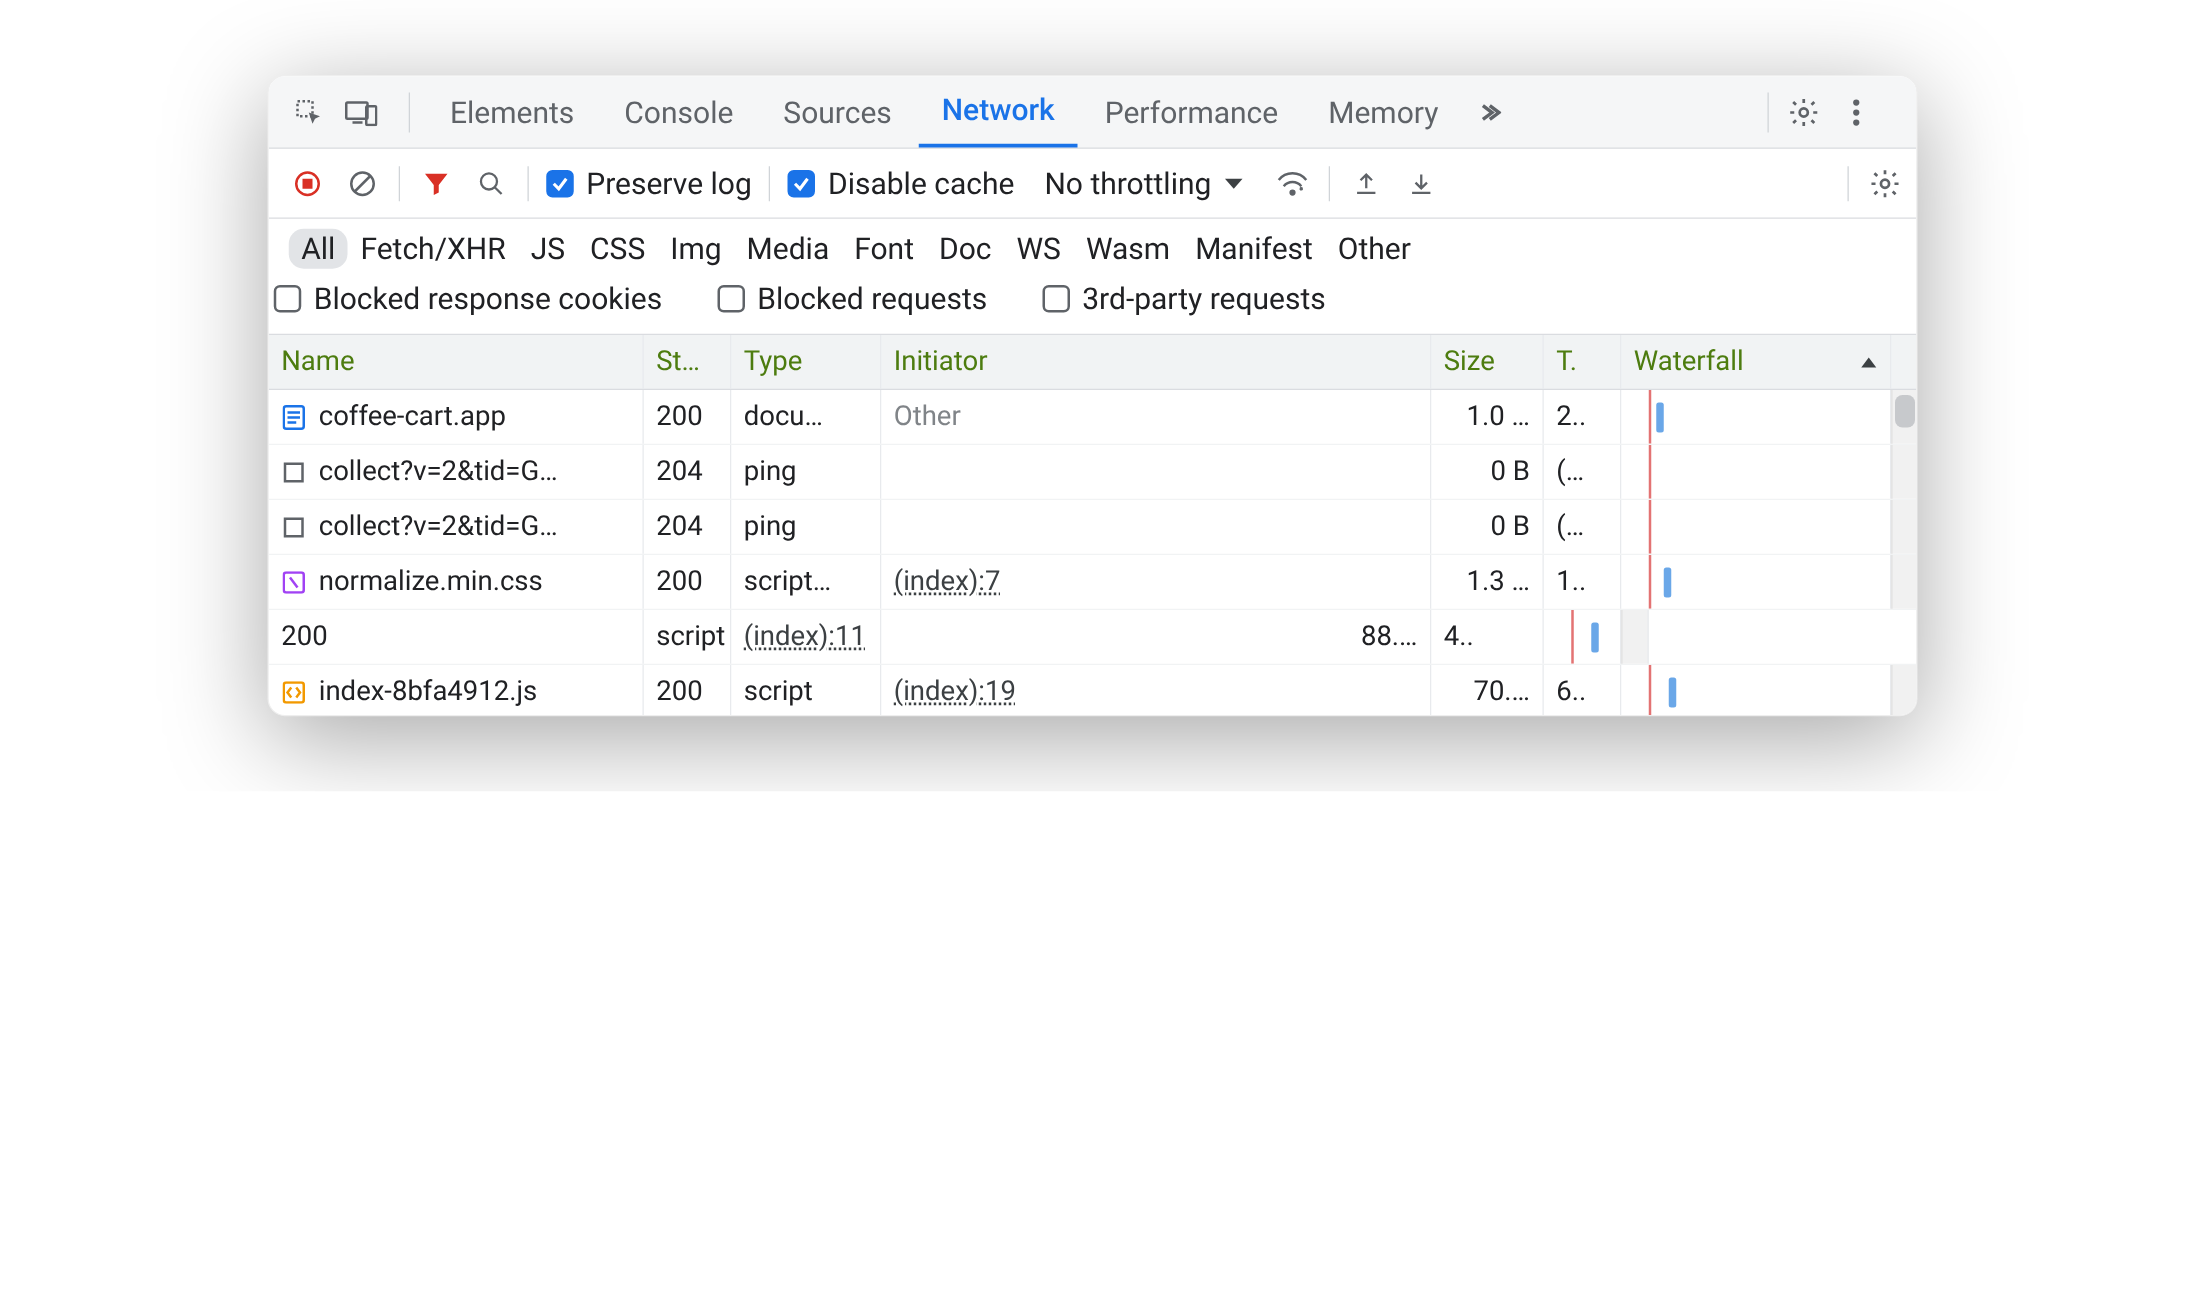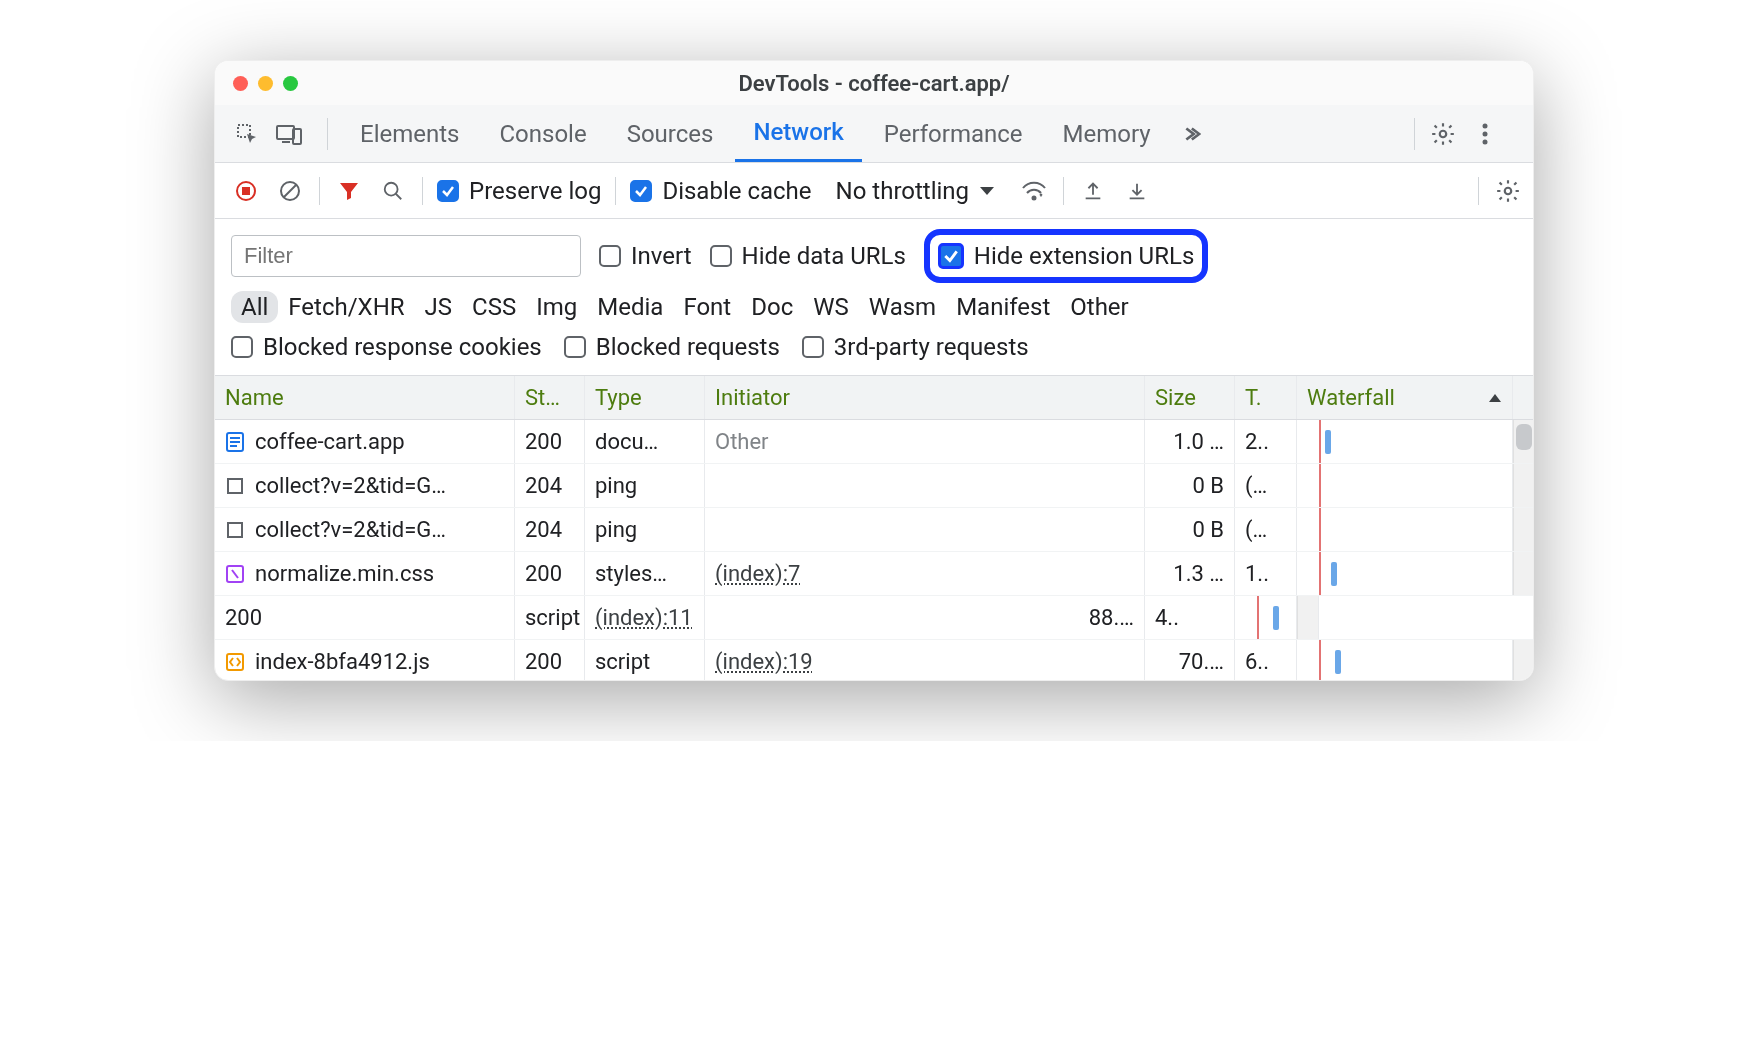--- a/index.html
+++ b/index.html
@@ -47,21 +47,21 @@
   .chk { display:inline-flex; align-items:center; gap:10px; font-size:24px; color:#202124;}
   .chk .box { width:22px; height:22px; border-radius:5px; border:2px solid #5f6368; display:flex; align-items:center; justify-content:center; background:#fff;}
   .chk.checked .box { background:var(--blue); border-color:var(--blue); color:#fff; }
   .sel { display:inline-flex; align-items:center; gap:10px; padding:4px 10px; font-size:24px; color:#202124;}
   
   .filters { padding:10px 16px 0 16px; display:flex; align-items:center; flex-wrap:wrap; gap:18px; row-gap:8px; }
   .filter-input { width:350px; height:42px; border:1px solid #bcc0c4; border-radius:4px; padding:0 12px; font-size:22px; color:#5f6368; background:#fff; }
   .chips-row { padding:8px 16px 0 16px; display:flex; align-items:flex-end; flex-wrap:wrap; font-size:24px;}
   .chip { padding:2px 10px; border-radius:12px; cursor:pointer;}
   .chip.active { background:#e2e4e7; }
-  .extra-row { padding:10px 16px 14px 16px; display:flex; gap:22px; border-bottom:1px solid var(--border);}
+  .extra-row { padding:10px 16px 14px 4px; display:flex; gap:44px; border-bottom:1px solid var(--border);}
   
   .hl { border:6px solid var(--hl); border-radius:16px; padding:0 8px; display:inline-flex; align-items:center; gap:10px; height:54px;}
   .hl2 { border:6px solid var(--hl); border-radius:16px; padding:0 10px; display:inline-flex; align-items:center; height:54px; }
   .thead, .trow { display:grid; grid-template-columns: 300px 70px 120px 440px 90px 62px 1fr 20px; align-items:center; height:44px;}
   .thead { background:var(--hdr); border-bottom:1px solid var(--border); font-size:22px; color:#4d7c0f; }
   .th, .td { padding:0 10px; white-space:nowrap; overflow:hidden; text-overflow:ellipsis; border-right:1px solid #e8eaed; height:100%; display:flex; align-items:center;}
   .th.waterfall { justify-content:space-between;}
   .trow { border-bottom:1px solid #f1f3f4; font-size:22px;}
   .trow .td.size { justify-content:flex-end;}
   .name-cell { display:flex; align-items:center; gap:10px; overflow:hidden;}
@@ -80,28 +80,20 @@
   svg { display:block;}
   .table-wrap { display:flex; }
   .table-body { flex:1;}
   .tbody-rows { max-height:260px; overflow:hidden;}
 </style>
 </head>
 <body>
 
 <div class="window">
 
-  <div class="titlebar">
-    <div class="traffic">
-      <div class="dot r"></div>
-      <div class="dot y"></div>
-      <div class="dot g"></div>
-    </div>
-    <div class="title">DevTools - coffee-cart.app/</div>
-  </div>
 
   <div class="maintabs">
     <div class="mt-icon">
       <svg width="24" height="24" viewBox="0 0 24 24" fill="none" stroke="currentColor" stroke-width="2">
           <rect x="3" y="3" width="12" height="12" stroke-dasharray="2 2"></rect>
           <path d="M12 12 L21 15 L17 17 L15 21 Z" fill="currentColor" stroke="none"></path>
         </svg>
     </div>
     <div class="mt-icon">
       <svg width="26" height="22" viewBox="0 0 26 22" fill="none" stroke="currentColor" stroke-width="2">
@@ -211,41 +203,20 @@
     <div class="mt-spacer"></div>
     <div class="vsep"></div>
     <div class="icon-btn">
       <svg width="26" height="26" viewBox="0 0 24 24" fill="none" stroke="currentColor" stroke-width="2">
           <circle cx="12" cy="12" r="3"></circle>
           <path d="M12 2v3M12 19v3M4.2 4.2l2.1 2.1M17.7 17.7l2.1 2.1M2 12h3M19 12h3M4.2 19.8l2.1-2.1M17.7 6.3l2.1-2.1"></path>
         </svg>
     </div>
   </div>
 
-  <div class="filters">
-    <input class="filter-input" placeholder="Filter" style="">
-    <label class="chk">
-      <span class="box"></span>
-      <span>Invert</span>
-    </label>
-    <label class="chk">
-      <span class="box"></span>
-      <span>Hide data URLs</span>
-    </label>
-    <span class="hl">
-      <label class="chk checked">
-        <span class="box" style="border:3px solid var(--hl);width:26px;height:26px;">
-            <svg width="16" height="16" viewBox="0 0 14 14">
-              <path d="M2 7 L6 11 L12 3" stroke="#fff" stroke-width="2.5" fill="none"></path>
-            </svg>
-          </span>
-        <span>Hide extension URLs</span>
-      </label>
-    </span>
-  </div>
 
   <div class="chips-row" id="chips-row">
       <span class="chip active">All</span>
       <span class="chip">Fetch/XHR</span>
       <span class="chip">JS</span>
       <span class="chip">CSS</span>
       <span class="chip">Img</span>
       <span class="chip">Media</span>
       <span class="chip">Font</span>
       <span class="chip">Doc</span>
@@ -364,21 +335,21 @@
                   <svg width="18" height="18" viewBox="0 0 18 18">
                     <rect x="1" y="1" width="16" height="16" rx="2" fill="none" stroke="#a142f4" stroke-width="2"></rect>
                     <path d="M6 5 L12 13 M12 5 v0" stroke="#a142f4" stroke-width="2"></path>
                     <path d="M11 4 L14 7 L11 4" fill="#a142f4"></path>
                   </svg>
                 </span>
                 <span>normalize.min.css</span>
               </div>
             </div>
             <div class="td">200</div>
-            <div class="td">styles…</div>
+            <div class="td">script…</div>
             <div class="td">
               <span class="initiator-link">(index):7</span>
             </div>
             <div class="td size">1.3 …</div>
             <div class="td">1..</div>
             <div class="td waterfall-cell">
               <div class="wf-line"></div>
               <div class="wf-bar" style="left:34px"></div>
             </div>
             <div class="td scrollbar"></div>

